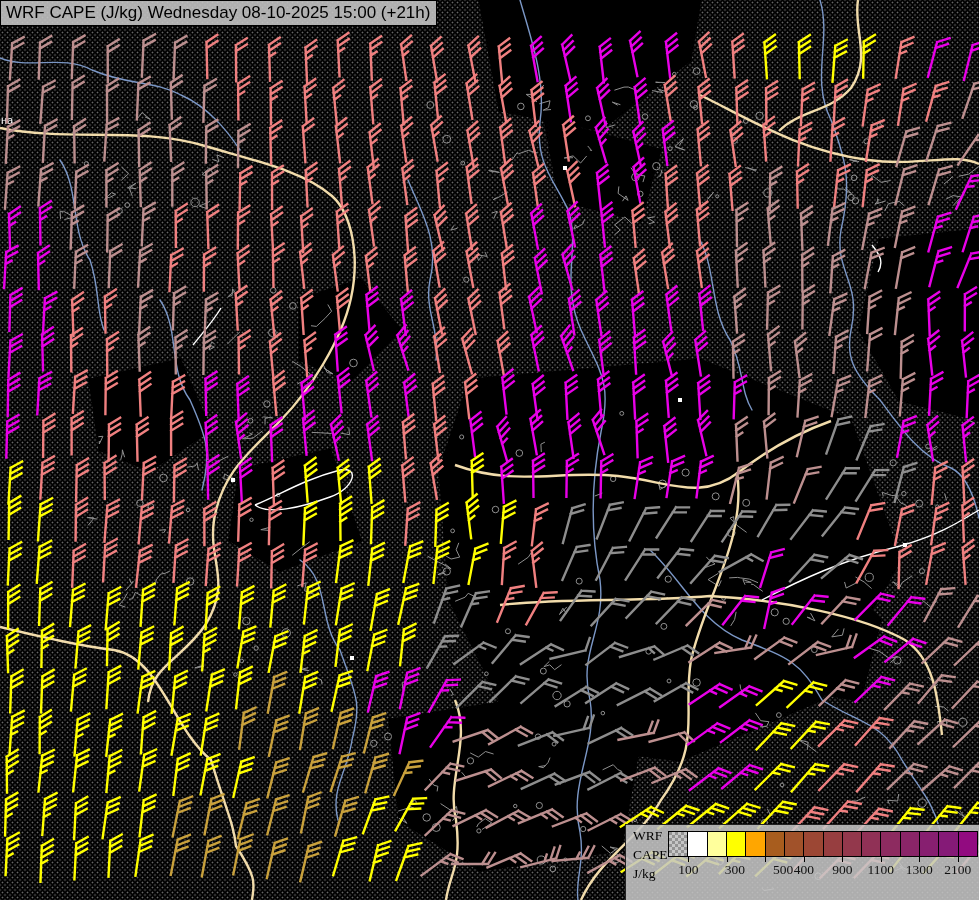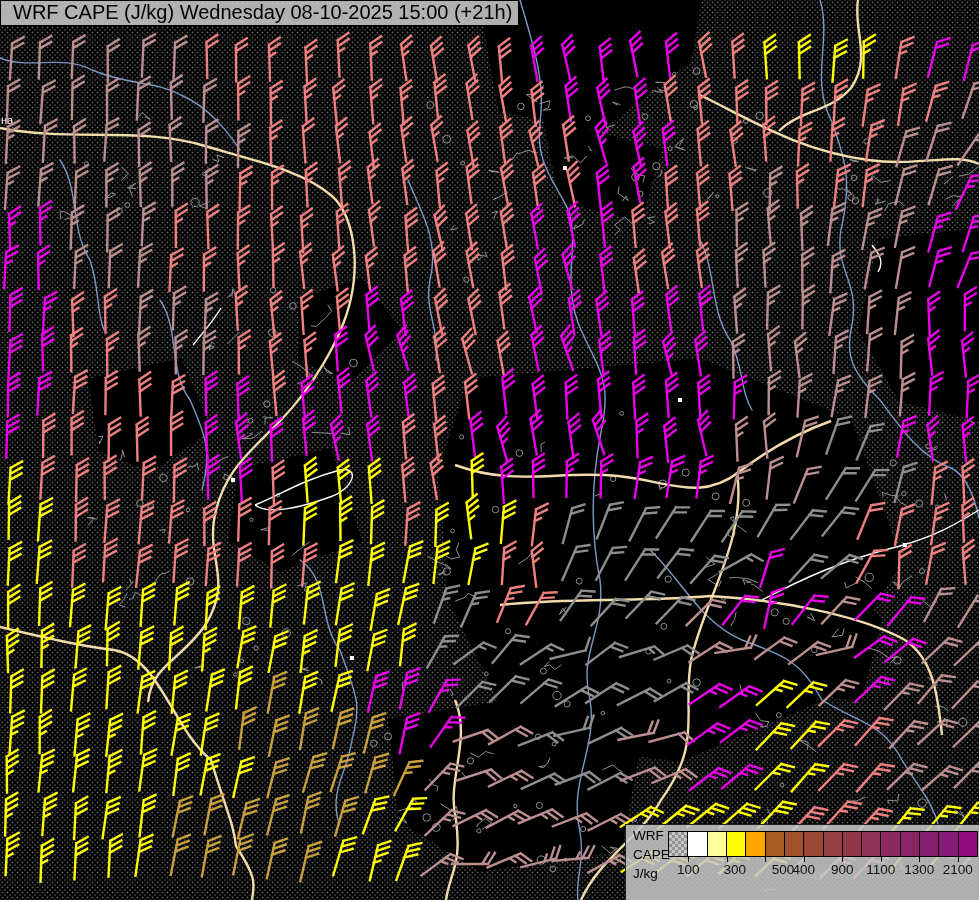--- a/index.html
+++ b/index.html
@@ -10,27 +10,27 @@
       radial-gradient(#676767 0.8px, transparent 1.1px),
       radial-gradient(#676767 0.8px, transparent 1.1px);
     background-size:5px 5px,5px 5px;
     background-position:0 0,2.5px 2.5px;
     font-family:"Liberation Sans", sans-serif;
   }
   #map-svg{position:absolute;left:0;top:0;}
   #title-panel{
     position:absolute;left:0;top:0;z-index:5;box-sizing:border-box;
     background:rgba(199,199,199,0.88);border:1px solid #000;
-    padding:2px 6px 3px 12px;color:#000;font-size:20px;line-height:19px;
+    padding:2px 6px 3px 5px;color:#000;font-size:17px;line-height:19px;
     white-space:nowrap;
   }
   #legend-panel{
     position:absolute;right:0;bottom:0;z-index:5;box-sizing:border-box;
     width:354px;height:76px;background:rgba(199,199,199,0.87);
-    border-top:1px solid #222;border-left:1px solid #222;color:#000;
+    border-top:1px solid #222;border-left:1px solid #222;color:#000;font-family:Liberation Serif, serif;
   }
   #legend-titles{position:absolute;left:7px;top:1px;font-size:13.5px;line-height:19px;}
   #legend-strip{
     position:absolute;left:42px;top:6px;width:308px;height:24px;
     border:1px solid #000;display:flex;box-sizing:content-box;
   }
   .legend-cell{flex:1 1 0;border-right:1px solid #000;}
   .legend-cell:last-child{border-right:none;}
   .cell-transparent{
     background:repeating-conic-gradient(#c6c6c6 0% 25%, #939393 0% 50%) 0 0 / 6px 6px;

